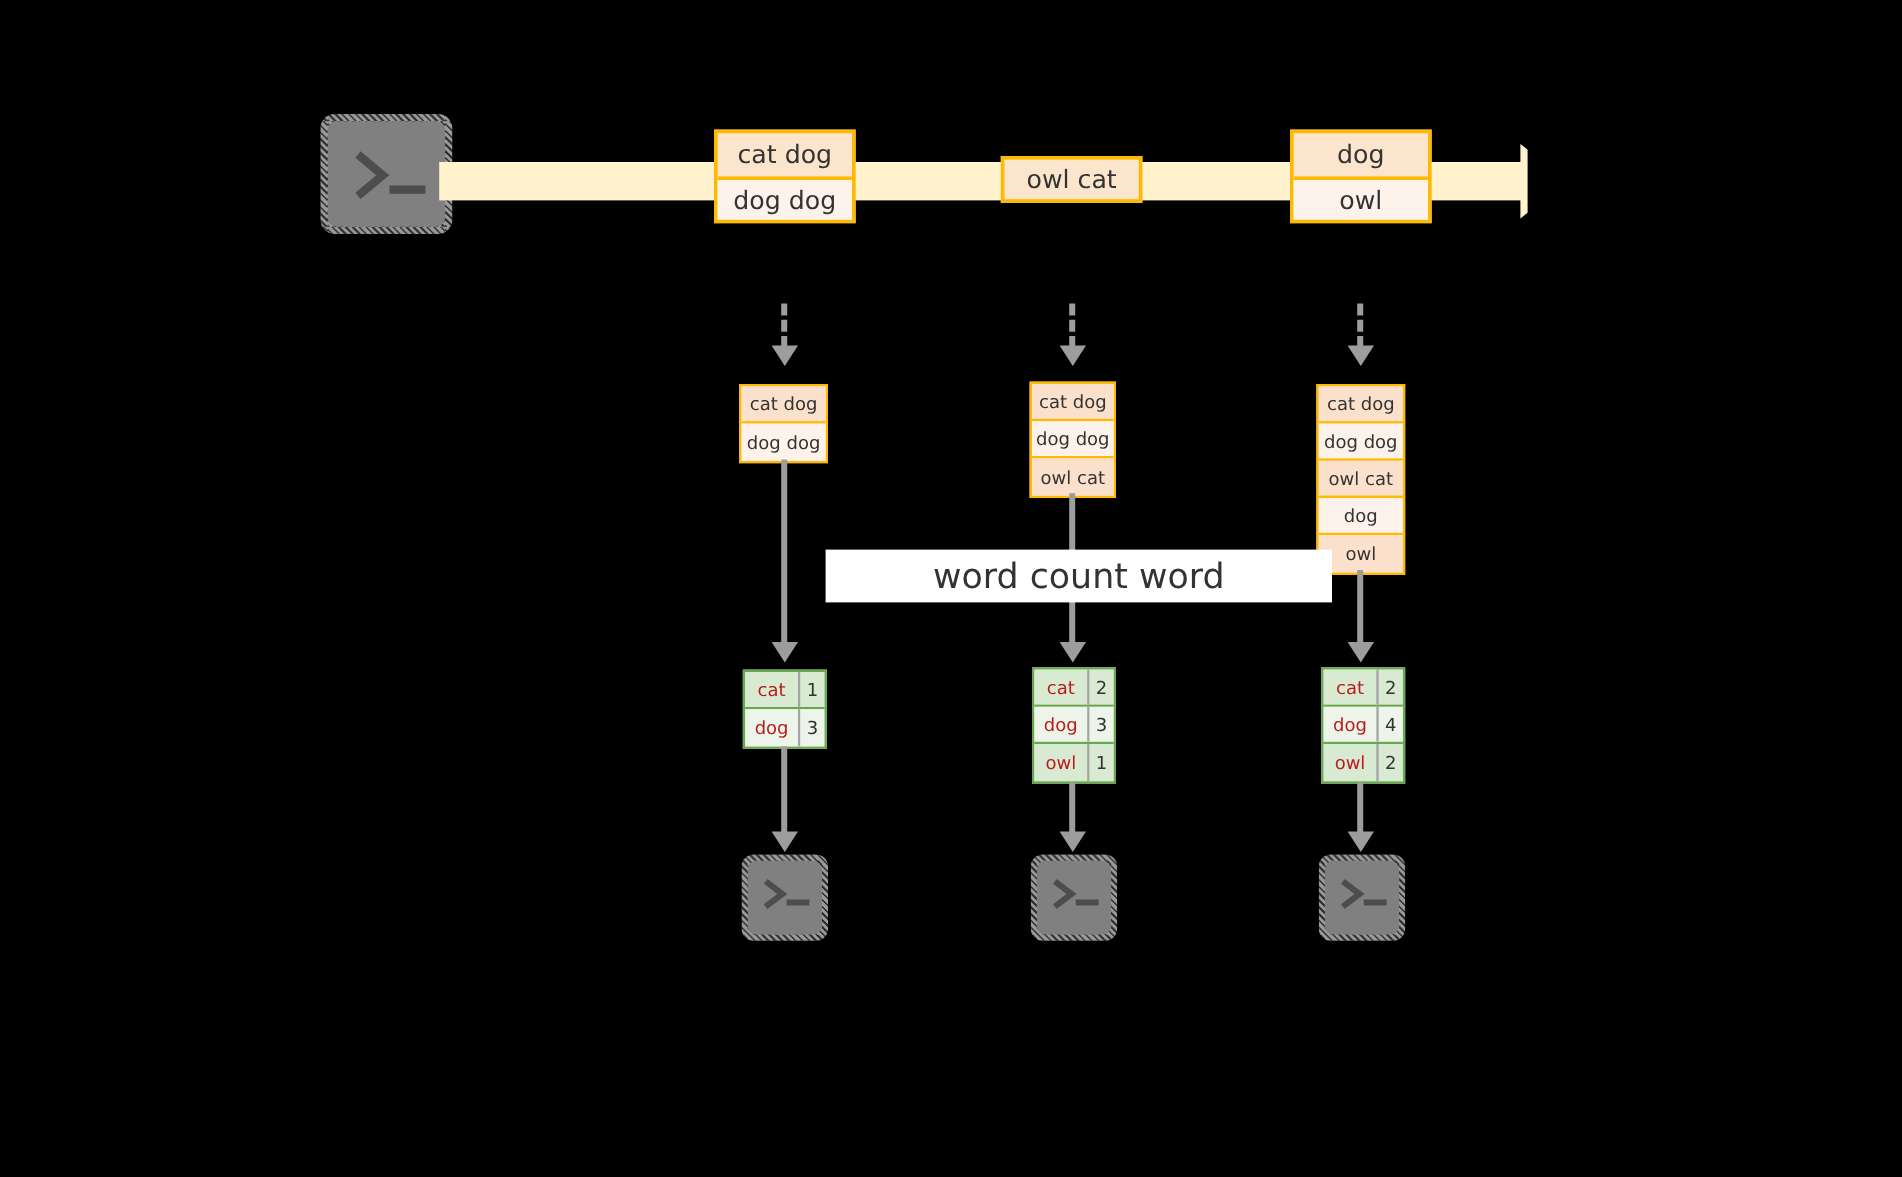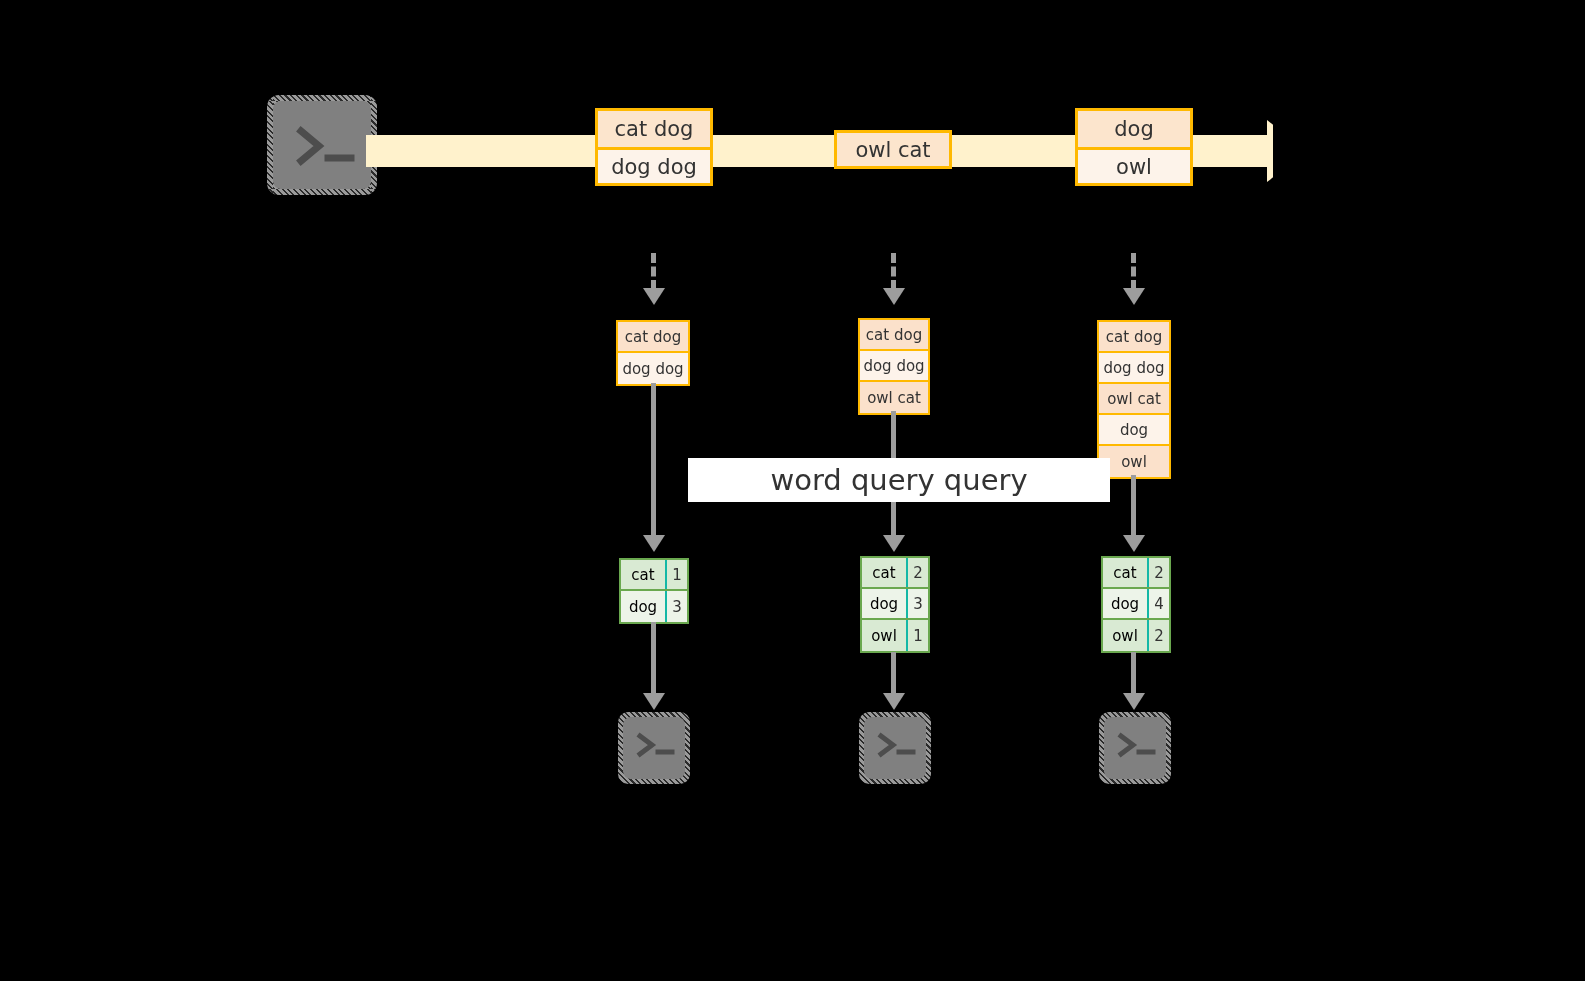--- a/index.html
+++ b/index.html
@@ -85,22 +85,22 @@
     display:flex;
     height:31px;
     box-sizing:border-box;
     border-bottom:2px solid #6AA84F;
   }
   .restable .rrow:last-child{border-bottom:none;}
   .restable .rrow .k{
     box-sizing:border-box;
     width:46px;
     display:flex;align-items:center;justify-content:center;
-    font-size:15px;color:#000000;
-    border-right:2px solid #14b8a6;
+    font-size:15px;color:#b91c1c;
+    border-right:2px solid #a3a3a3;
     background:#D9EAD3;
   }
   .restable .rrow .v{
     box-sizing:border-box;
     flex:1;
     display:flex;align-items:center;justify-content:center;
     font-size:15px;color:#333333;
     background:#D9EAD3;
   }
   .restable .rrow.alt .k,.restable .rrow.alt .v{background:#EDF4E9;}
@@ -189,21 +189,21 @@
   <div class="vline" style="left:651px;top:383px;height:154px;"></div>
   <div class="vhead" style="left:643px;top:535px;"></div>
 
   <div class="vline" style="left:891px;top:411px;height:126px;"></div>
   <div class="vhead" style="left:883px;top:535px;"></div>
 
   <div class="vline" style="left:1131px;top:475px;height:62px;"></div>
   <div class="vhead" style="left:1123px;top:535px;"></div>
 
   <div class="querylabel" style="left:688px;top:458px;width:422px;height:44px;font-size:29px;">
-    <span>word query query</span>
+    <span>word count word</span>
   </div>
 
   <div class="restable" style="left:619px;top:558px;width:70px;">
     <div class="rrow">
       <div class="k">cat</div>
       <div class="v">1</div>
     </div>
     <div class="rrow alt">
       <div class="k">dog</div>
       <div class="v">3</div>

